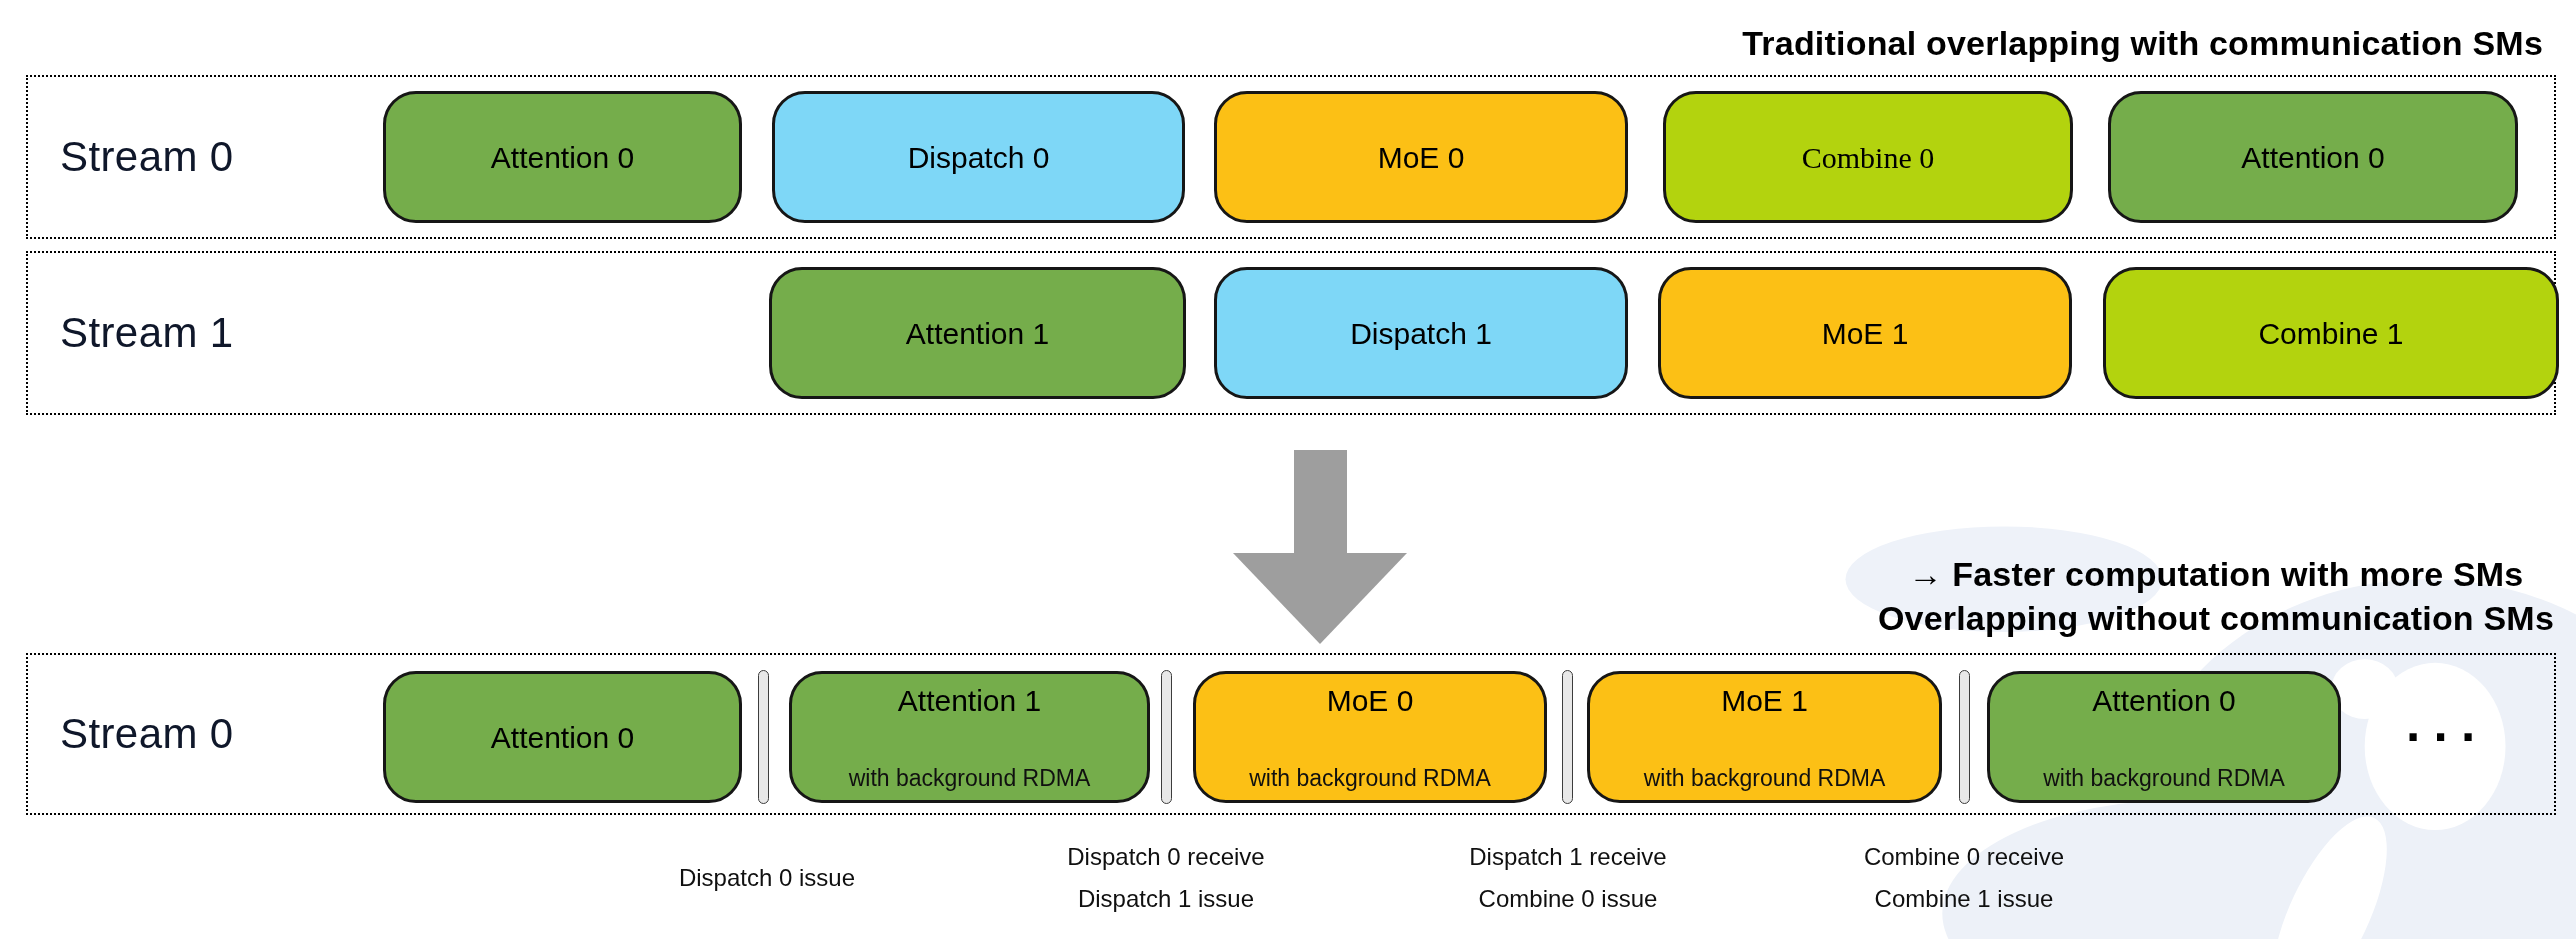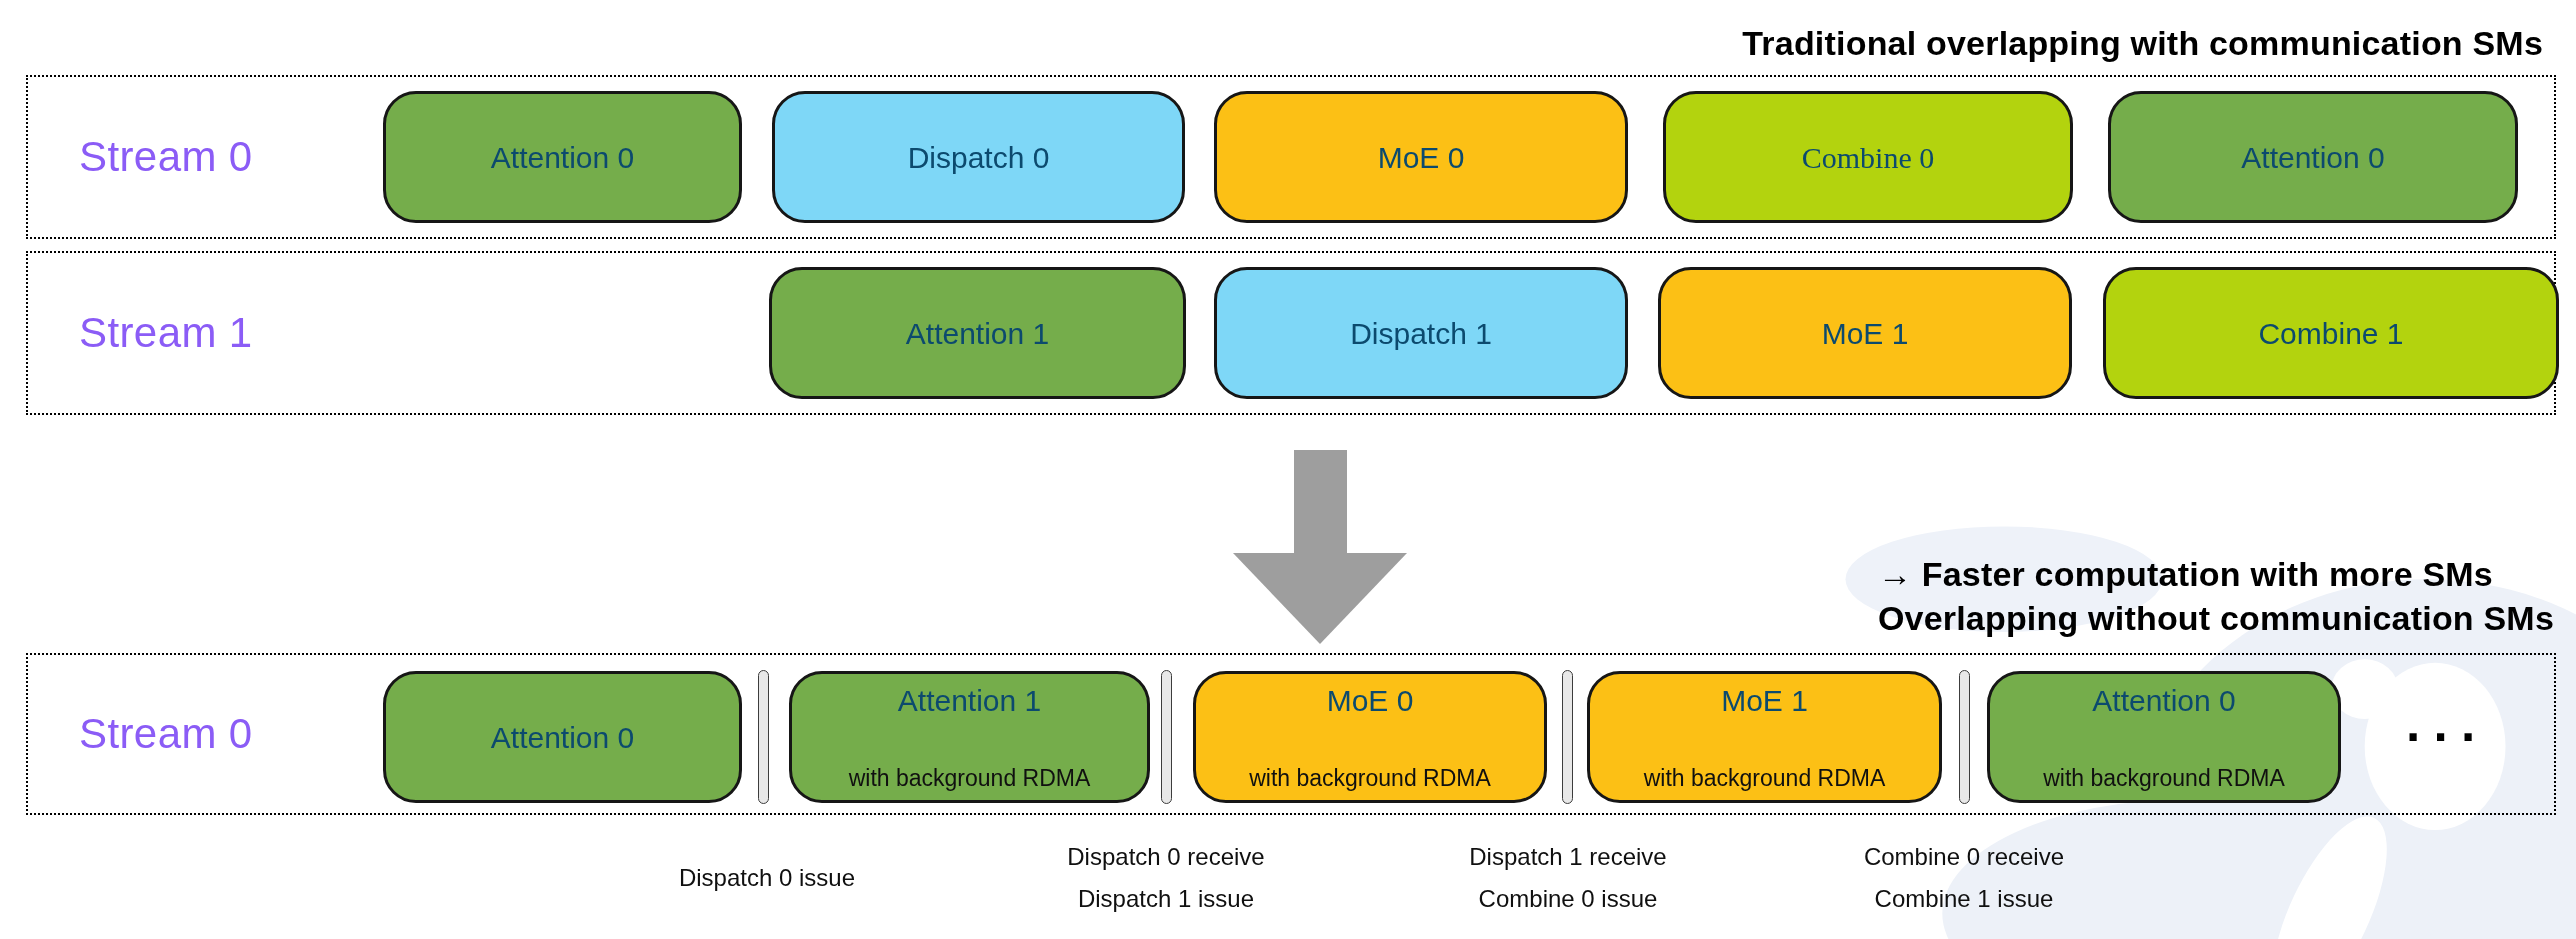--- a/index.html
+++ b/index.html
@@ -6,42 +6,42 @@
   #canvas{
     position:relative;width:2576px;height:940px;overflow:hidden;
     font-family:"Liberation Sans","DejaVu Sans",sans-serif;color:#111;
     background:#ffffff;
   }
   .lane{
     position:absolute;left:26px;width:2530px;
     border:2.6px dotted #000;background:transparent;box-sizing:border-box;
   }
   .stream-label{
-    position:absolute;left:79px;display:flex;align-items:center;
-    font-size:42px;font-weight:400;color:#8b5cf6;letter-spacing:0.4px;
+    position:absolute;left:60px;display:flex;align-items:center;
+    font-size:42px;font-weight:400;color:#0f172a;letter-spacing:0.4px;
   }
   .blk{
     position:absolute;height:132px;box-sizing:border-box;
     border:3.5px solid #161616;border-radius:33px;
     display:flex;flex-direction:column;align-items:center;justify-content:center;
     gap:5.3px;text-align:center;
   }
   .blk.attention{background:var(--attention,#75ad4b);}
   .blk.dispatch{background:var(--dispatch,#7ed7f7);}
   .blk.moe{background:var(--moe,#fcc015);}
   .blk.combine{background:var(--combine,#b3d30e);}
-  .blk-label{font-size:30px;font-weight:400;color:#0c4a6e;line-height:1.1;}
+  .blk-label{font-size:30px;font-weight:400;color:#000000;line-height:1.1;}
   .blk-sub{font-size:23px;font-weight:400;color:#101010;line-height:1.05;margin-top:44px;}
   .pill{
     position:absolute;top:670px;width:11.4px;height:134px;box-sizing:border-box;
     background:var(--separator,#e8e8e8);border:1.8px solid #3c3c3c;border-radius:7px;
   }
   .panel-title{
     position:absolute;font-size:34px;font-weight:700;color:#000;
-    text-align:left;line-height:44px;letter-spacing:0.2px;
+    text-align:center;line-height:44px;letter-spacing:0.2px;
   }
   .annot{
     position:absolute;top:834px;width:422px;height:88px;
     display:flex;flex-direction:column;justify-content:center;align-items:center;
     font-size:24px;line-height:42px;color:#101010;text-align:center;
   }
   .arrow-shaft{
     position:absolute;left:1294px;top:450px;width:53px;height:104px;
     background:var(--arrow,#9e9e9e);
   }

